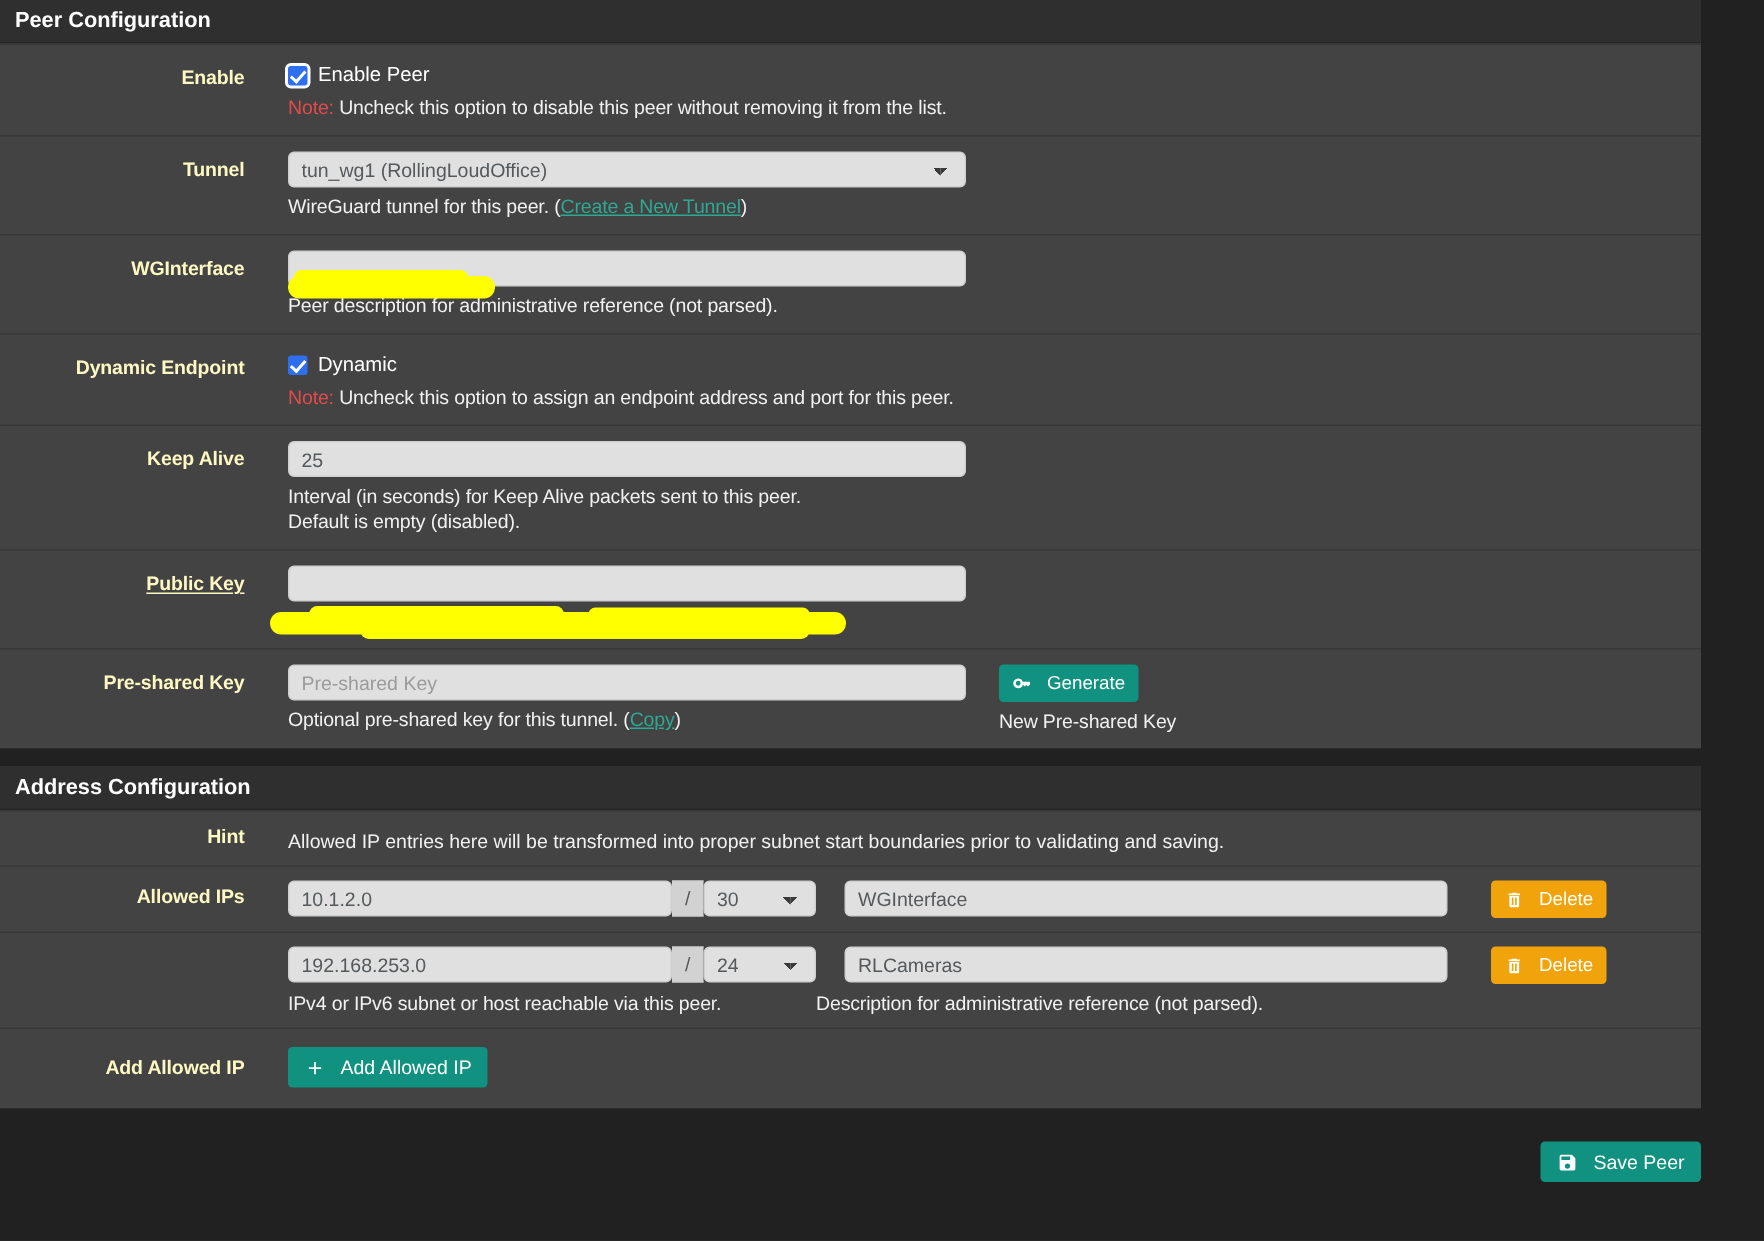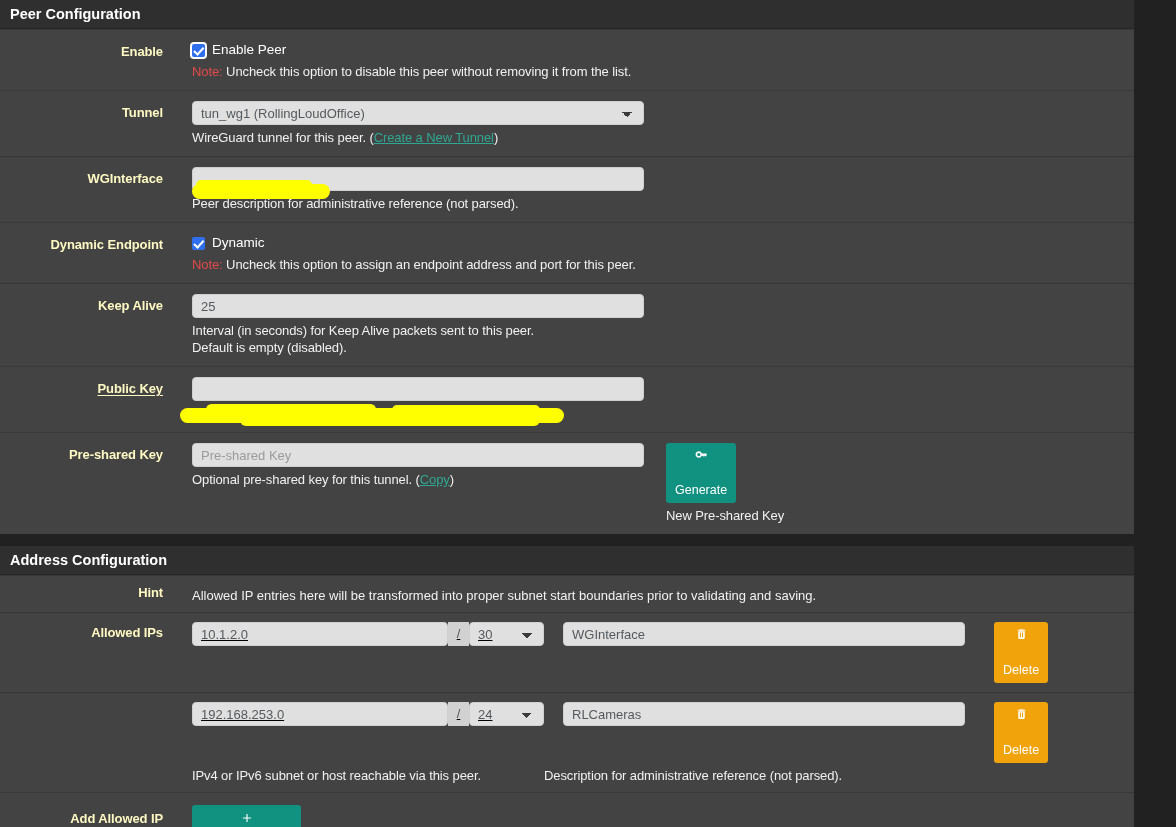--- a/index.html
+++ b/index.html
@@ -115,39 +115,38 @@
     width: 3.5px; height: 7.5px;
     border: solid #ffffff;
     border-width: 0 2px 2px 0;
     transform: rotate(42deg);
   }
   .chklabel { color: #ffffff; font-size: 13.5px; line-height: 16px; }
 
   .btn {
     display: inline-flex;
     align-items: center;
-    gap: 22px;
+    gap: 10px;
     border: none;
     border-radius: 3px;
     color: #ffffff;
     font-family: "Liberation Sans", sans-serif;
     font-size: 12.5px;
     font-weight: normal;
     padding: 5px 9px;
     cursor: pointer;
     line-height: 15px;
-    flex-direction: column;
   }
   .btn-teal { background: #119180; }
   .btn-orange { background: #f0a30a; }
   .btn svg { display: block; }
 
   .addrrow { display: flex; align-items: flex-start; gap: 0; }
 
-  .ip-group { display: flex; align-items: center; text-decoration: underline; }
+  .ip-group { display: flex; align-items: center; }
   .ip-addr {
     width: 256px;
     border-top-right-radius: 0;
     border-bottom-right-radius: 0;
     border-right: none;
   }
   .ip-slash {
     width: 21px; height: 24px;
     background: #d2d2d2;
     border-top: 1px solid #cfcfcf;

